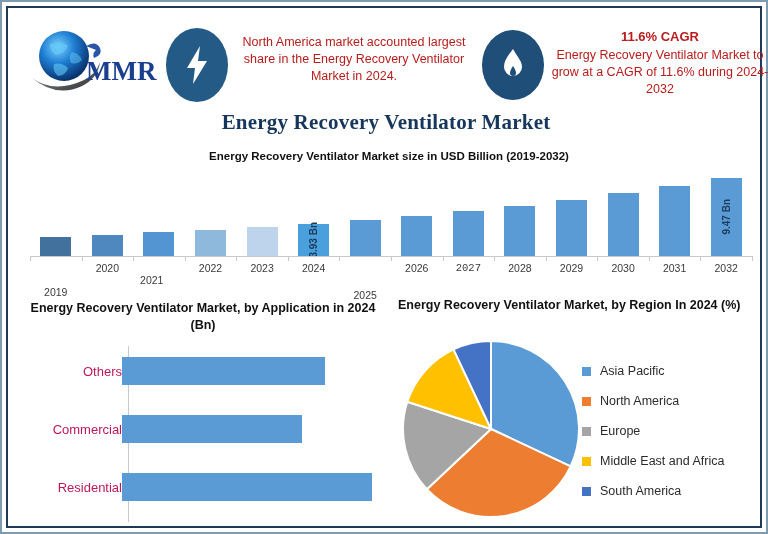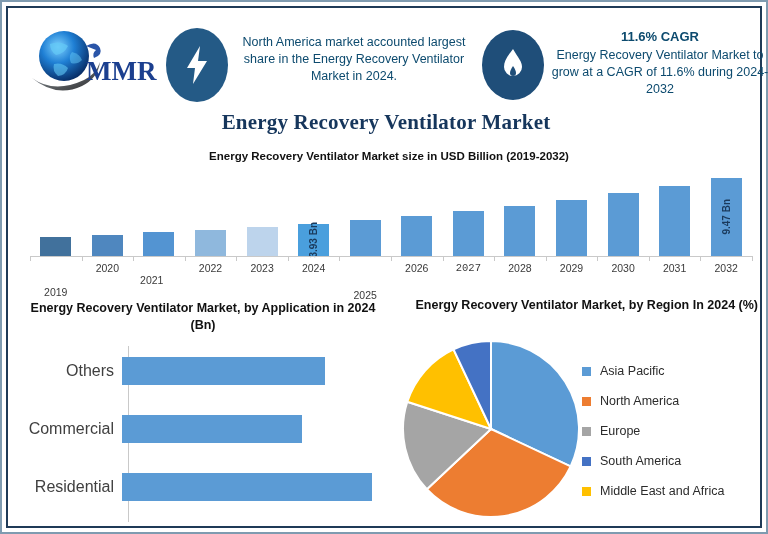--- a/index.html
+++ b/index.html
@@ -30,21 +30,21 @@
     position:absolute;border-radius:50%;
     background:#1f4e79;
     display:flex;align-items:center;justify-content:center;
   }
   #icon-bolt{left:156px;top:18px;width:62px;height:74px;border-radius:50%/50%;background:#245a86;}
   #icon-flame{left:472px;top:20px;width:62px;height:70px;background:#1f4e79;}
 
   .htext{
     position:absolute;
     font-family:"Liberation Sans",sans-serif;
-    font-size:12.5px;line-height:17px;color:#0c4a6e;
+    font-size:12.5px;line-height:17px;color:#b91c1c;
     text-align:center;
   }
   #text-na{left:222px;top:24px;width:244px;}
   #text-cagr{left:540px;top:18px;width:220px;}
   #cagr-head{font-weight:bold;font-size:13px;display:block;margin-bottom:2px;}
 
   
   #main-title{
     position:absolute;left:0;top:108px;width:768px;
     text-align:center;
@@ -86,29 +86,29 @@
   
   #hchart{position:absolute;left:10px;top:296px;width:382px;height:230px;}
   #hchart-title{
     position:absolute;left:8px;top:2px;width:366px;text-align:center;
     font-size:12.5px;font-weight:bold;color:#111;line-height:17px;
   }
   #hplot{position:absolute;left:8px;top:48px;width:366px;height:176px;}
   #hvline{position:absolute;left:108px;top:0;width:1px;height:176px;background:#c9c9c9;}
   .hrow{position:absolute;left:0;width:366px;height:30px;display:flex;align-items:center;}
   .hcat{
-    width:102px;text-align:right;padding-right:8px;
-    font-size:16px;color:#404040;box-sizing:border-box;
+    width:102px;text-align:right;
+    font-size:13px;color:#be185d;box-sizing:border-box;
   }
   .hbar{height:28px;background:#5b9bd5;}
 
   
   #pchart{position:absolute;left:392px;top:292px;width:368px;height:234px;}
   #pchart-title{
-    position:absolute;left:4px;top:2px;width:360px;text-align:right;
+    position:absolute;left:4px;top:2px;width:360px;text-align:left;
     font-size:12.5px;font-weight:bold;color:#111;line-height:18px;
   }
   #pie-wrap{position:absolute;left:6px;top:42px;width:182px;height:186px;}
   #pie-wrap svg{display:block;}
   #legend{position:absolute;left:188px;top:62px;width:180px;}
   .leg-item{display:flex;align-items:center;height:30px;}
   .leg-sq{width:9px;height:9px;margin-right:9px;flex:none;}
   .leg-txt{font-size:12.5px;color:#2b2b2b;white-space:nowrap;}
 </style>
 </head>
@@ -288,22 +288,22 @@
         </div>
         <div class="leg-item">
           <span class="leg-sq" style="background: rgb(237, 125, 49);"></span>
           <span class="leg-txt">North America</span>
         </div>
         <div class="leg-item">
           <span class="leg-sq" style="background: rgb(165, 165, 165);"></span>
           <span class="leg-txt">Europe</span>
         </div>
         <div class="leg-item">
+          <span class="leg-sq" style="background: rgb(255, 192, 0);"></span>
+          <span class="leg-txt">Middle East and Africa</span>
+        </div>
+        <div class="leg-item">
           <span class="leg-sq" style="background: rgb(68, 114, 196);"></span>
           <span class="leg-txt">South America</span>
         </div>
-        <div class="leg-item">
-          <span class="leg-sq" style="background: rgb(255, 192, 0);"></span>
-          <span class="leg-txt">Middle East and Africa</span>
-        </div>
       </div>
   </div>
 </div>
 
 </body></html>

